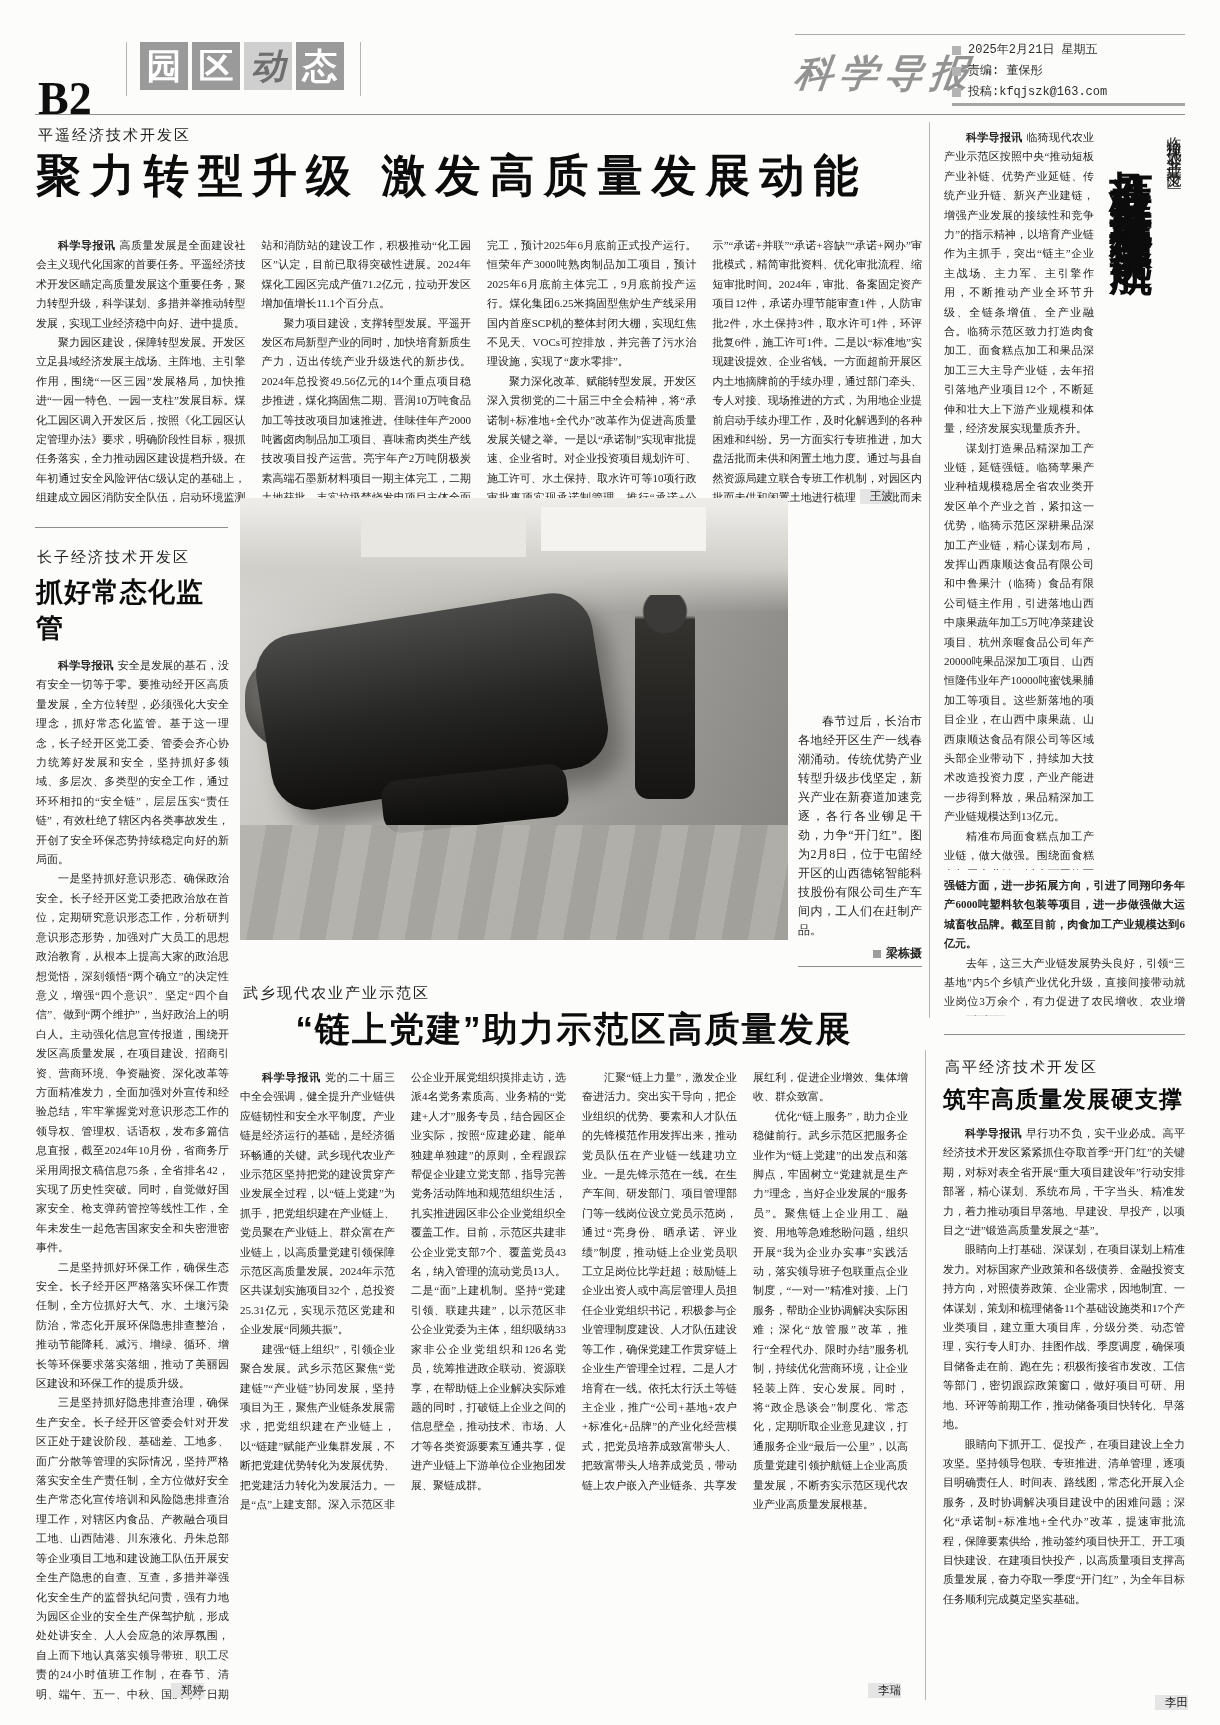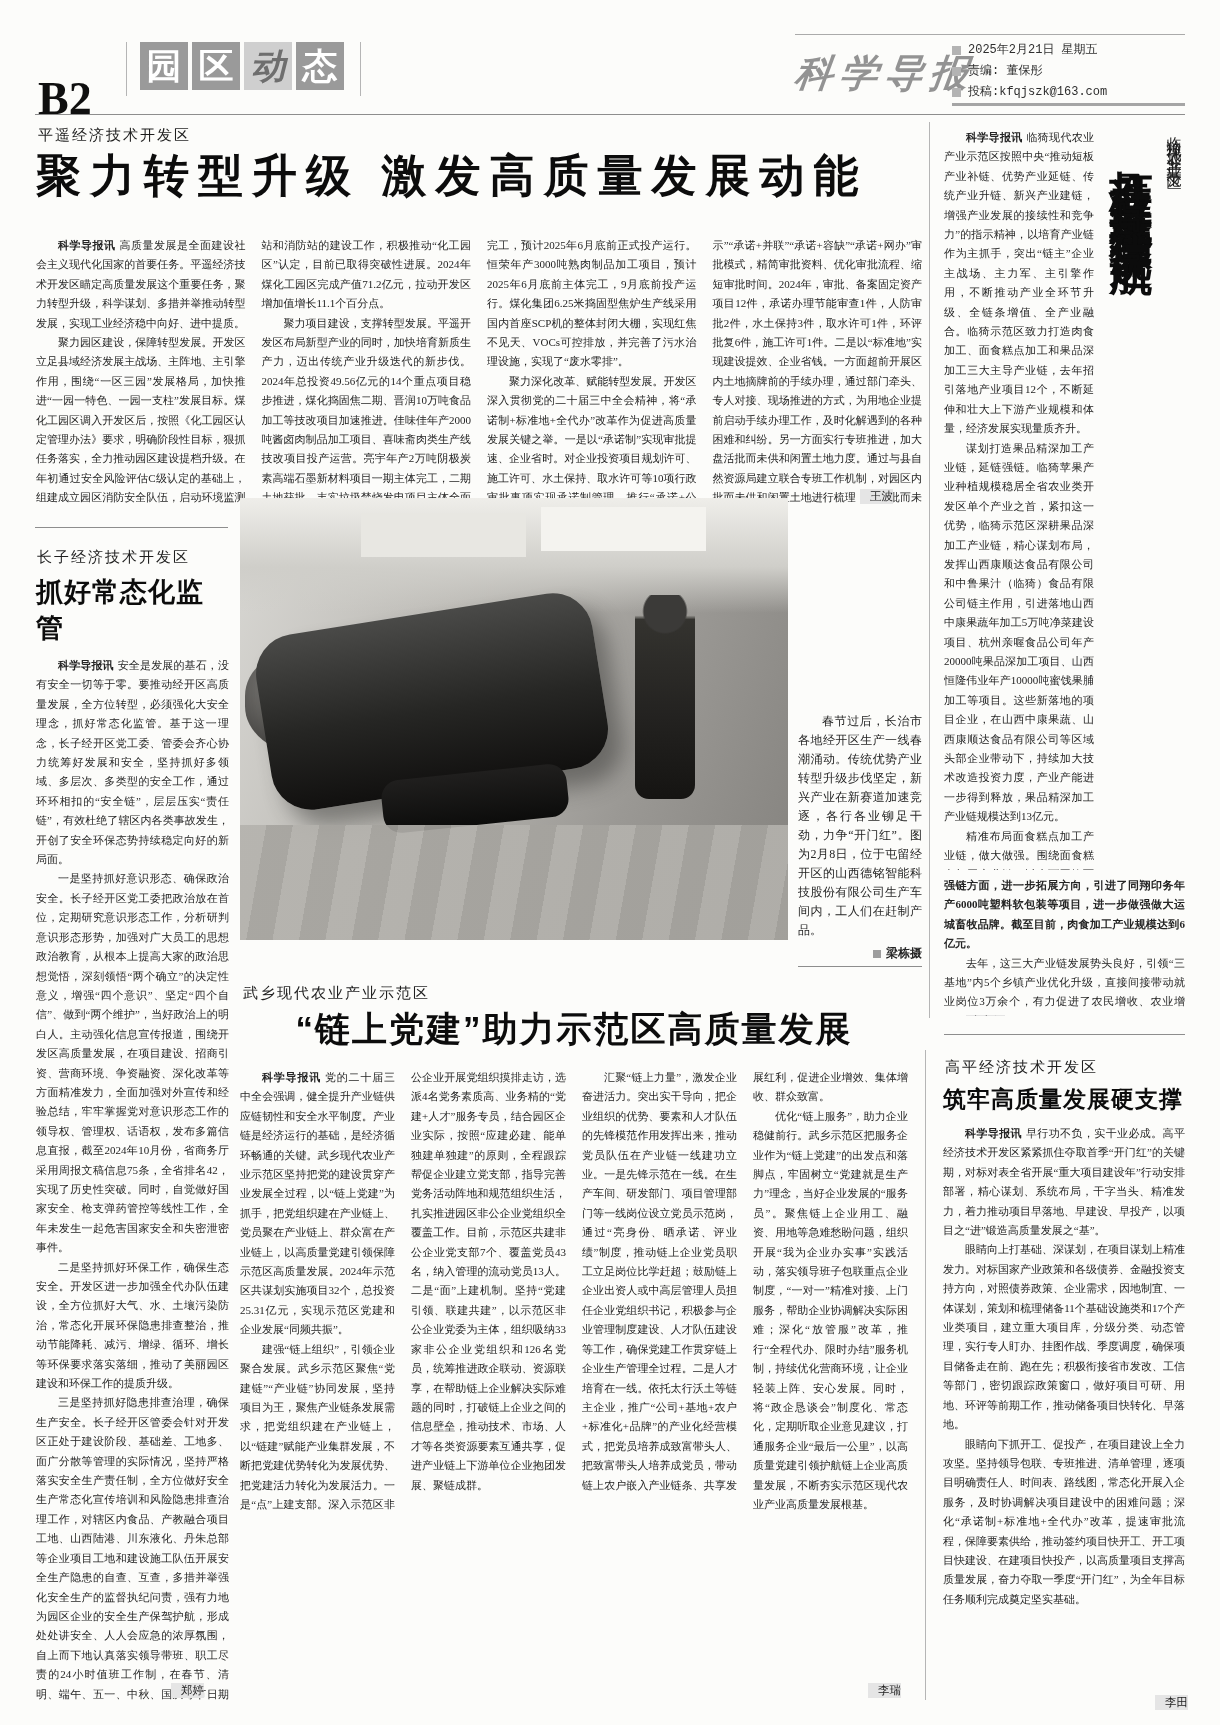--- a/index.html
+++ b/index.html
@@ -114,21 +114,21 @@
   <div class="abs rule-h" style="left:944px;top:1034px;width:241px;"></div>
 
   <div class="abs rule-h" style="left:35px;top:527px;width:193px;"></div>
   <div class="abs kicker" style="left:37px;top:548px;">长子经济技术开发区</div>
   <div class="abs headline" style="left:36px;top:574px;width:195px;font-size:27px;line-height:36px;letter-spacing:1px;">
     <div>抓好常态化监管</div>
   </div>
   <div class="abs body-text" style="left:36px;top:656px;width:193px;height:1046px;">
     <p class="lead"><b class="leadtag">科学导报讯</b><span>安全是发展的基石，没有安全一切等于零。要推动经开区高质量发展，全方位转型，必须强化大安全理念，抓好常态化监管。基于这一理念，长子经开区党工委、管委会齐心协力统筹好发展和安全，坚持抓好多领域、多层次、多类型的安全工作，通过环环相扣的“安全链”，层层压实“责任链”，有效杜绝了辖区内各类事故发生，开创了安全环保态势持续稳定向好的新局面。</span></p>
     <p>一是坚持抓好意识形态、确保政治安全。长子经开区党工委把政治放在首位，定期研究意识形态工作，分析研判意识形态形势，加强对广大员工的思想政治教育，从根本上提高大家的政治思想觉悟，深刻领悟“两个确立”的决定性意义，增强“四个意识”、坚定“四个自信”、做到“两个维护”，当好政治上的明白人。主动强化信息宣传报道，围绕开发区高质量发展，在项目建设、招商引资、营商环境、争资融资、深化改革等方面精准发力，全面加强对外宣传和经验总结，牢牢掌握党对意识形态工作的领导权、管理权、话语权，发布多篇信息直报，截至2024年10月份，省商务厅采用周报文稿信息75条，全省排名42，实现了历史性突破。同时，自觉做好国家安全、枪支弹药管控等线性工作，全年未发生一起危害国家安全和失密泄密事件。</p>
-    <p>二是坚持抓好环保工作，确保生态安全。开发区进一步加强全代办队伍建设，全方位抓好大气、水、土壤污染防治，常态化开展环保隐患排查整治，推动节能降耗、减污、增绿、循环、增长等环保要求落实落细，推动了美丽园区建设和环保工作的提质升级。</p>
+    <p>二是坚持抓好环保工作，确保生态安全。长子经开区严格落实环保工作责任制，全方位抓好大气、水、土壤污染防治，常态化开展环保隐患排查整治，推动节能降耗、减污、增绿、循环、增长等环保要求落实落细，推动了美丽园区建设和环保工作的提质升级。</p>
     <p>三是坚持抓好隐患排查治理，确保生产安全。长子经开区管委会针对开发区正处于建设阶段、基础差、工地多、面广分散等管理的实际情况，坚持严格落实安全生产责任制，全方位做好安全生产常态化宣传培训和风险隐患排查治理工作，对辖区内食品、产教融合项目工地、山西陆港、川东液化、丹朱总部等企业项目工地和建设施工队伍开展安全生产隐患的自查、互查，多措并举强化安全生产的监督执纪问责，强有力地为园区企业的安全生产保驾护航，形成处处讲安全、人人会应急的浓厚氛围，自上而下地认真落实领导带班、职工尽责的24小时值班工作制，在春节、清明、端午、五一、中秋、国庆等节日期间和特殊时期，还实行零报告制度，保证信息畅通，问题及时处置，从而确保全年未发生一起较大生产安全事故，未发生一起重大火灾事故，未发生一起自然灾害重大损失事故。</p>
 
   </div>
   <div class="abs byline" style="left:171px;top:1683px;text-align:center;">郑婷</div>
 
   <div class="abs photo" style="left:240px;top:498px;width:548px;height:442px;">
     <div class="ph-ceiling"></div>
     <div class="ph-window"></div>
     <div class="ph-cyl"></div>
     <div class="ph-machine"></div>

